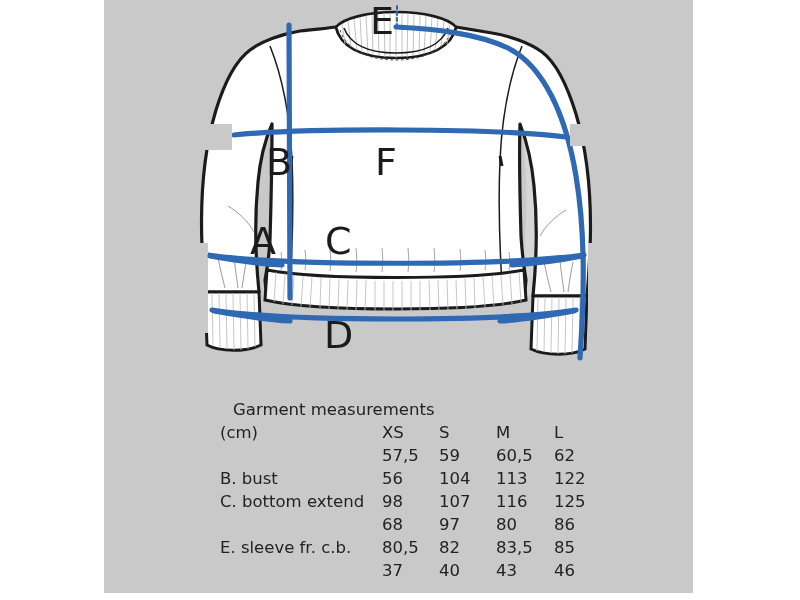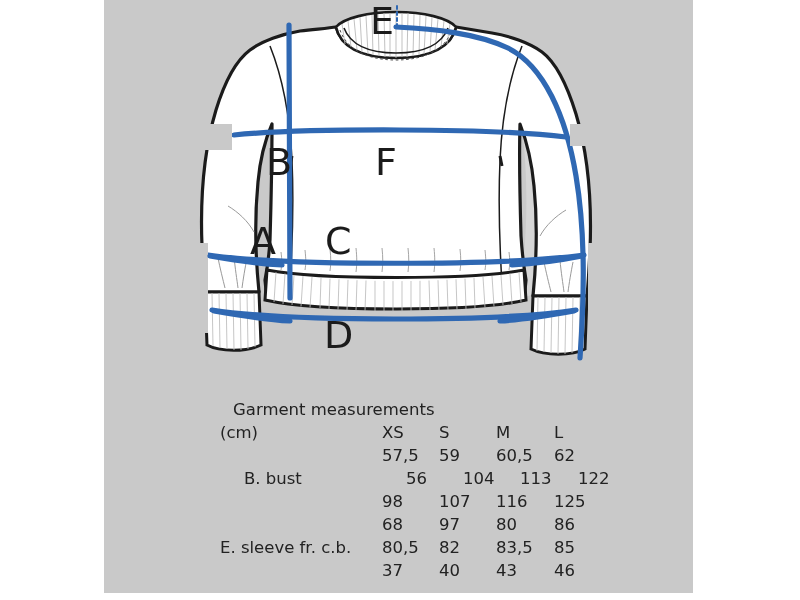--- a/index.html
+++ b/index.html
@@ -311,29 +311,30 @@
         <span class="tcell c3">L</span>
       </div>
 
       <div class="trow" style="top:46px;">
         <span class="tcell c0">57,5</span>
         <span class="tcell c1">59</span>
         <span class="tcell c2">60,5</span>
         <span class="tcell c3">62</span>
       </div>
 
-      <div class="trow" style="top:69px;margin-left:24px;">
+      <div class="trow" style="top:69px;">
         <span class="tlabel">B. bust</span>
         <span class="tcell c0">56</span>
         <span class="tcell c1">104</span>
         <span class="tcell c2">113</span>
         <span class="tcell c3">122</span>
       </div>
 
       <div class="trow" style="top:92px;">
+        <span class="tlabel">C. bottom extend</span>
         <span class="tcell c0">98</span>
         <span class="tcell c1">107</span>
         <span class="tcell c2">116</span>
         <span class="tcell c3">125</span>
       </div>
 
       <div class="trow" style="top:115px;">
         <span class="tcell c0">68</span>
         <span class="tcell c1">97</span>
         <span class="tcell c2">80</span>

